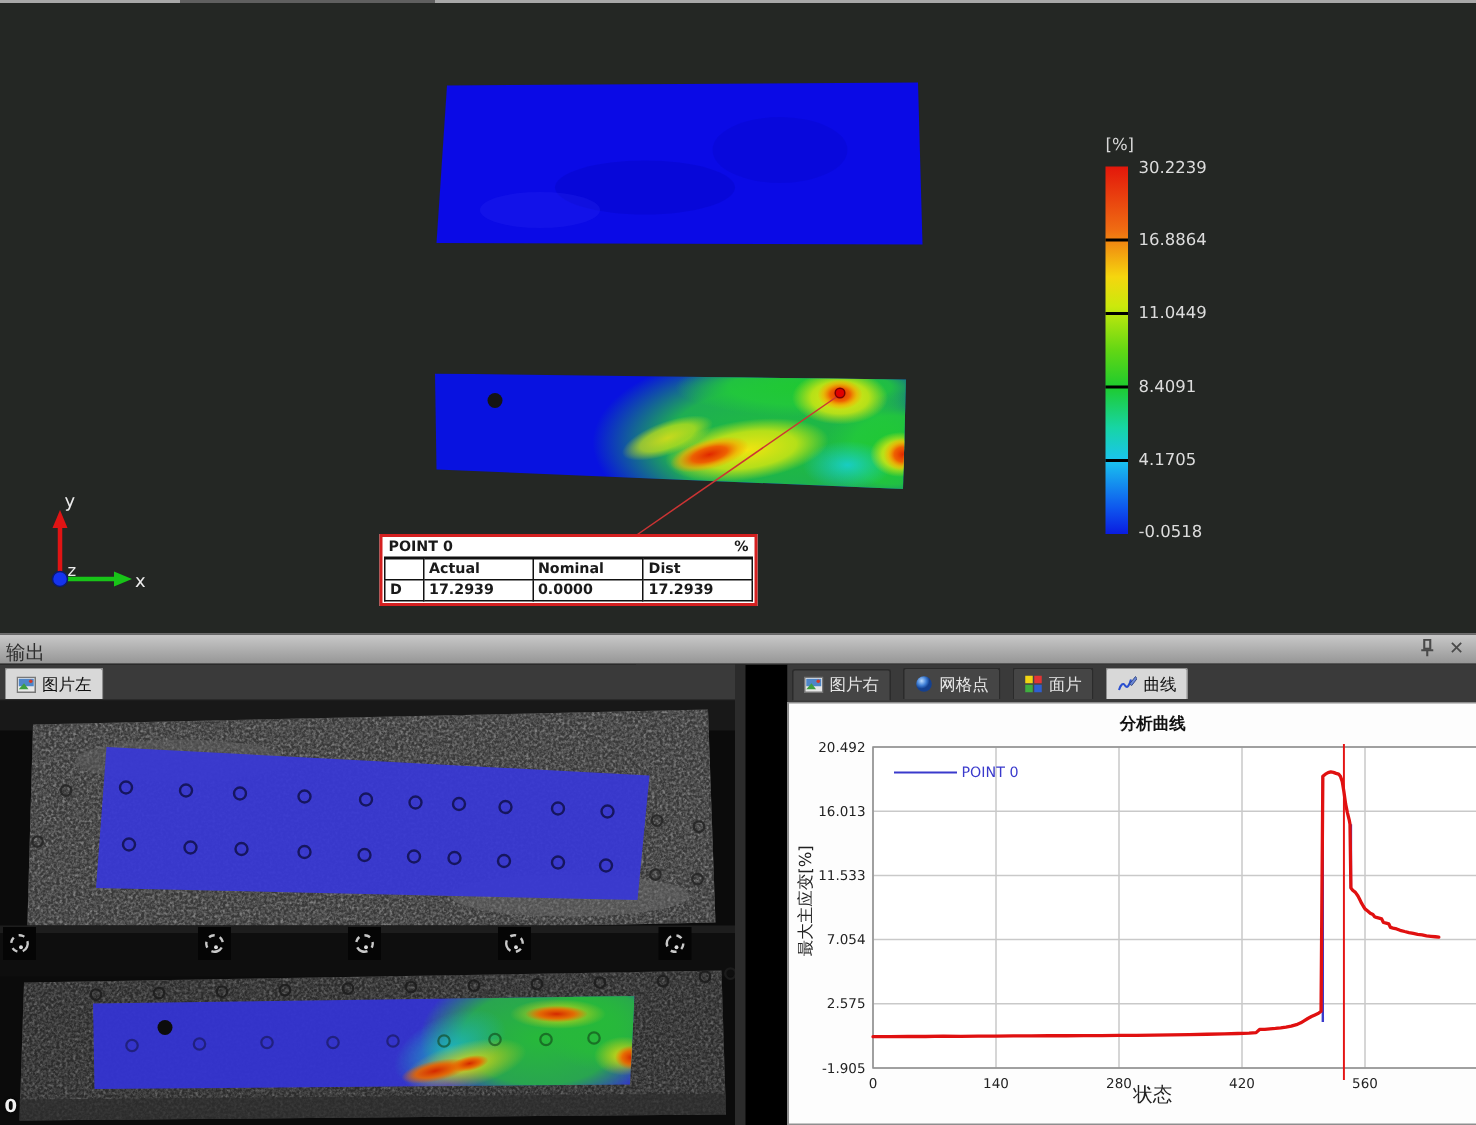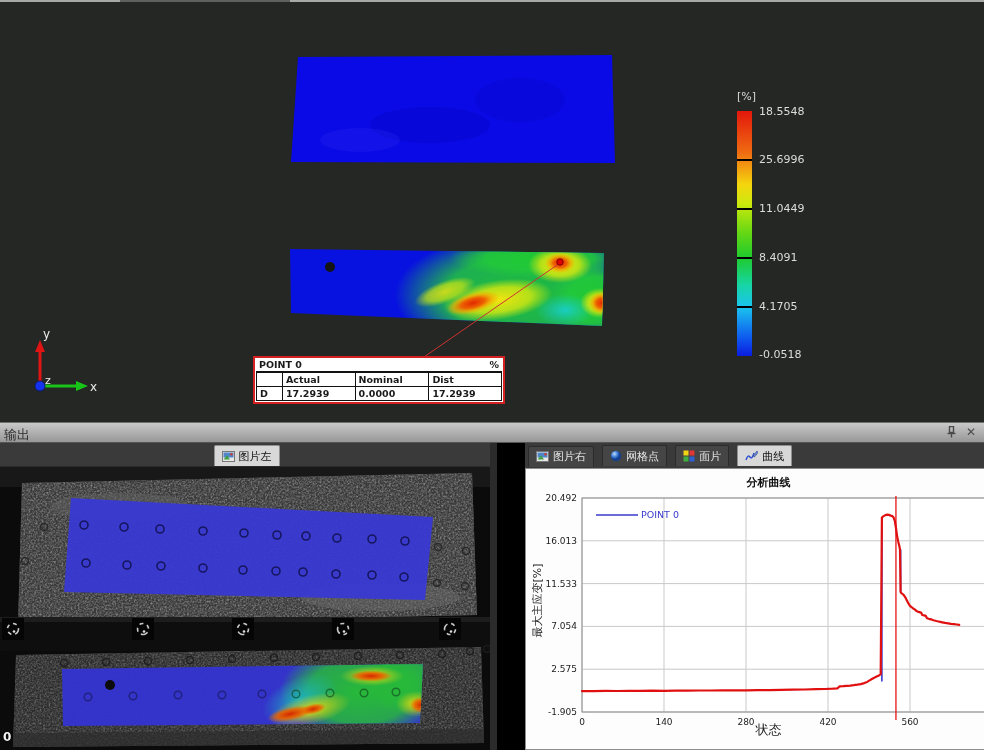--- a/index.html
+++ b/index.html
@@ -31,21 +31,21 @@
 
   
   #output-bar{position:absolute;left:0;top:422px;width:984px;height:21px;
     background:linear-gradient(#c9c9c9,#979797);border-top:1px solid #6e6e6e;border-bottom:1px solid #555;}
   #output-bar .title{position:absolute;left:4px;top:3px;font-size:13px;color:#2e2e2e;}
   #output-bar .winbtns{position:absolute;right:8px;top:3px;display:flex;gap:10px;align-items:center;}
   #output-bar .winbtns svg{display:block;}
   #close-x{font-size:12px;color:#4a4a4a;font-weight:700;line-height:12px;cursor:default;}
 
   
-  #left-panel{position:absolute;left:0;top:443px;width:424px;height:307px;background:#0b0b0b;text-align:center;}
+  #left-panel{position:absolute;left:0;top:443px;width:424px;height:307px;background:#0b0b0b;}
   #left-tabbar{position:absolute;left:0;top:0;width:490px;height:24px;background:#3a3a3a;border-bottom:1px solid #2a2a2a;}
   .tab{display:inline-flex;align-items:center;gap:4px;height:21px;margin-top:2px;padding:0 7px;font-size:11px;
        background:#454545;color:#e6e6e6;border:1px solid #2b2b2b;border-bottom:none;border-radius:2px 2px 0 0;margin-left:3px;}
   .tab.active{background:#d8d8d8;color:#111;border-color:#8f8f8f;}
   #photo-wrap{position:absolute;left:0;top:24px;width:490px;height:283px;}
   #stage-num{position:absolute;left:3px;top:263px;color:#f2f2f2;font-size:12px;font-weight:700;text-shadow:0 0 2px #000;}
 
   #splitter{position:absolute;left:490px;top:443px;width:7px;height:307px;background:#2b2b2b;}
 
   #right-panel{position:absolute;left:497px;top:443px;width:487px;height:307px;background:#3a3a3a;margin-left:28px;}
@@ -132,22 +132,22 @@
     </svg>
 
     <div id="colorbar">
       <div class="unit">[%]</div>
       <div id="cbar">
         <div class="tick" style="top:48px"></div>
         <div class="tick" style="top:97px"></div>
         <div class="tick" style="top:146px"></div>
         <div class="tick" style="top:195px"></div>
       </div>
-      <span class="cbar-label" style="top:15px">18.5548</span>
-      <span class="cbar-label" style="top:63px">25.6996</span>
+      <span class="cbar-label" style="top:15px">30.2239</span>
+      <span class="cbar-label" style="top:63px">16.8864</span>
       <span class="cbar-label" style="top:112px">11.0449</span>
       <span class="cbar-label" style="top:161px">8.4091</span>
       <span class="cbar-label" style="top:210px">4.1705</span>
       <span class="cbar-label" style="top:258px">-0.0518</span>
     </div>
 
     <div id="pt-wrap">
       <div id="pt-head">
         <span>POINT 0</span>
         <span>%</span>

